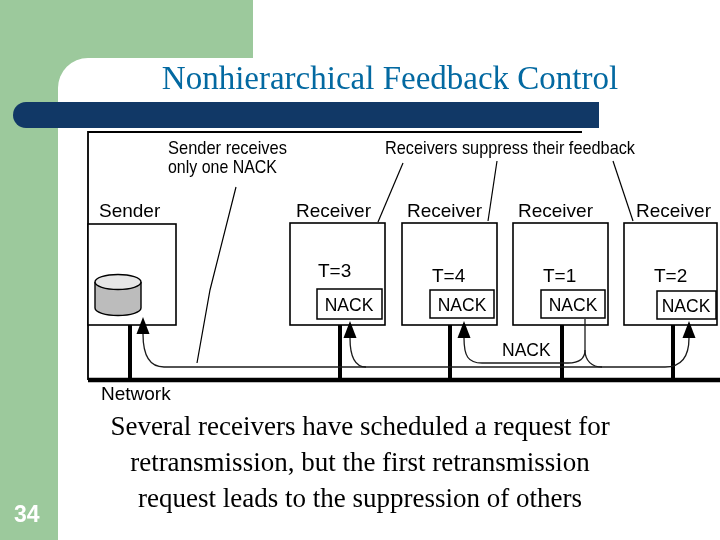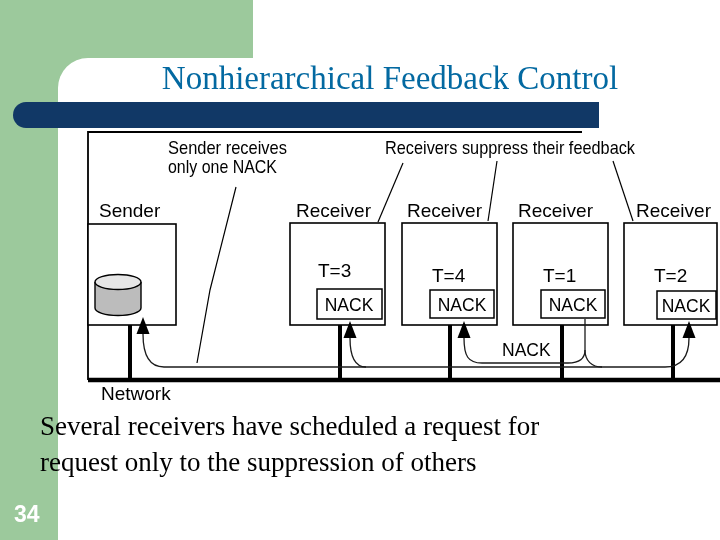--- a/index.html
+++ b/index.html
@@ -6,21 +6,21 @@
   body{width:720px;height:540px;position:relative;overflow:hidden;background:#fff;
        font-family:"Liberation Sans",sans-serif;}
   .green-bg{position:absolute;left:0;top:0;width:253px;height:540px;background:#9CC99C;z-index:0;}
   .content-panel{position:absolute;left:58px;top:58px;width:662px;height:482px;background:#ffffff;
        border-top-left-radius:30px;z-index:1;}
   .title-bar{position:absolute;left:13px;top:102px;width:586px;height:26px;background:#113866;
        border-radius:13px 0 0 13px;z-index:3;}
   .slide-title{position:absolute;left:60px;top:60px;width:660px;margin:0;text-align:center;
        font-family:"Liberation Serif",serif;font-weight:400;font-size:33px;color:#0369a1;z-index:3;}
   .diagram{position:absolute;left:0;top:0;width:720px;height:540px;z-index:2;}
-  .body-text{position:absolute;left:40px;top:408px;width:640px;text-align:left;
+  .body-text{position:absolute;left:40px;top:408px;width:640px;text-align:center;
        font-family:"Liberation Serif",serif;font-size:27px;line-height:36px;color:#000;z-index:3;}
   .page-number{position:absolute;left:14px;top:501px;width:44px;text-align:left;
        font-family:"Liberation Sans",sans-serif;font-weight:bold;font-size:23px;color:#fff;z-index:2;}
   
   .box{fill:#fff;stroke:#000;stroke-width:1.6;}
   .nbox{fill:#fff;stroke:#000;stroke-width:1.5;}
   .frame{fill:none;stroke:#000;stroke-width:1.8;}
   .trunk{stroke:#000;stroke-width:4;fill:none;}
   .net{stroke:#000;stroke-width:4.5;fill:none;}
   .thin{stroke:#1a1a1a;stroke-width:1.3;fill:none;}
@@ -113,16 +113,17 @@
     <path class="ah" d="M143,317 L136.5,334 L149.5,334 Z"></path>
     <path class="ah" d="M350,321 L343.5,338 L356.5,338 Z"></path>
     <path class="ah" d="M464,321 L457.5,338 L470.5,338 Z"></path>
     <path class="ah" d="M689,321 L682.5,338 L695.5,338 Z"></path>
   </g>
   <text class="dlbl-sm" x="502" y="356">NACK</text>
 </svg>
 
 <div class="body-text">
   <div>Several receivers have scheduled a request for</div>
-  <div>request only to the suppression of others</div>
+  <div>retransmission, but the first retransmission</div>
+  <div>request leads to the suppression of others</div>
 </div>
 
 <div class="page-number">34</div>
 
 </body></html>

